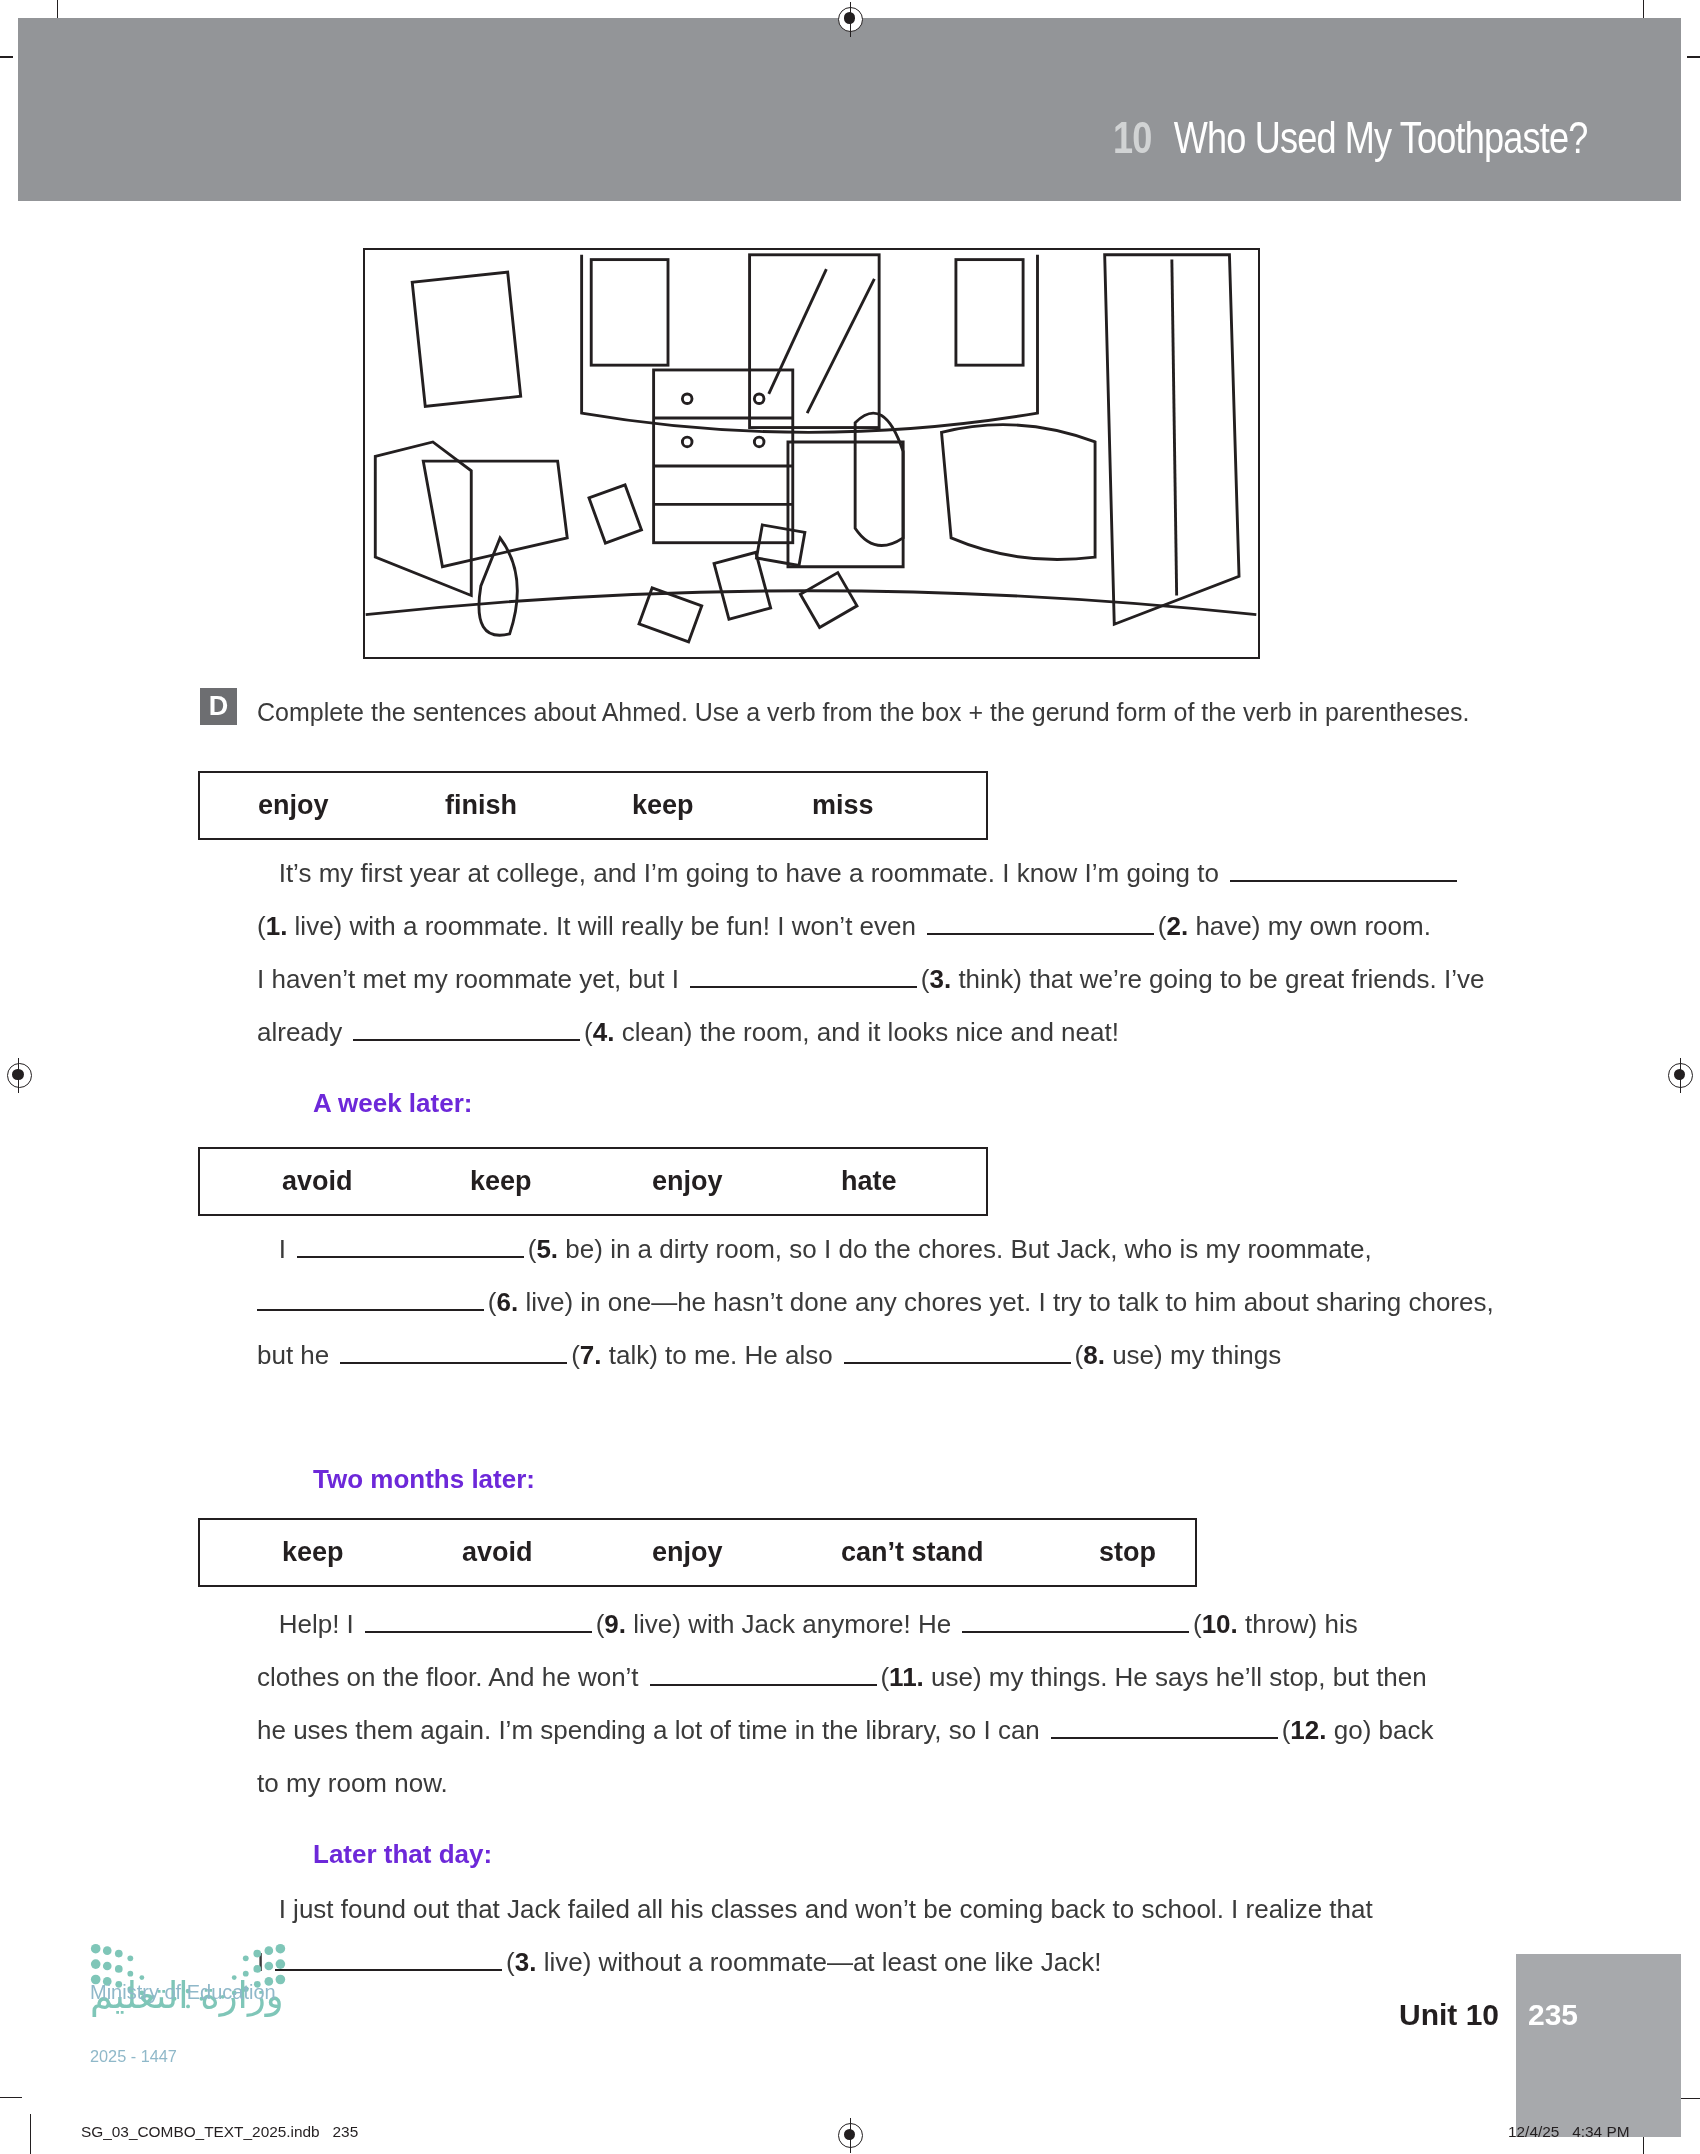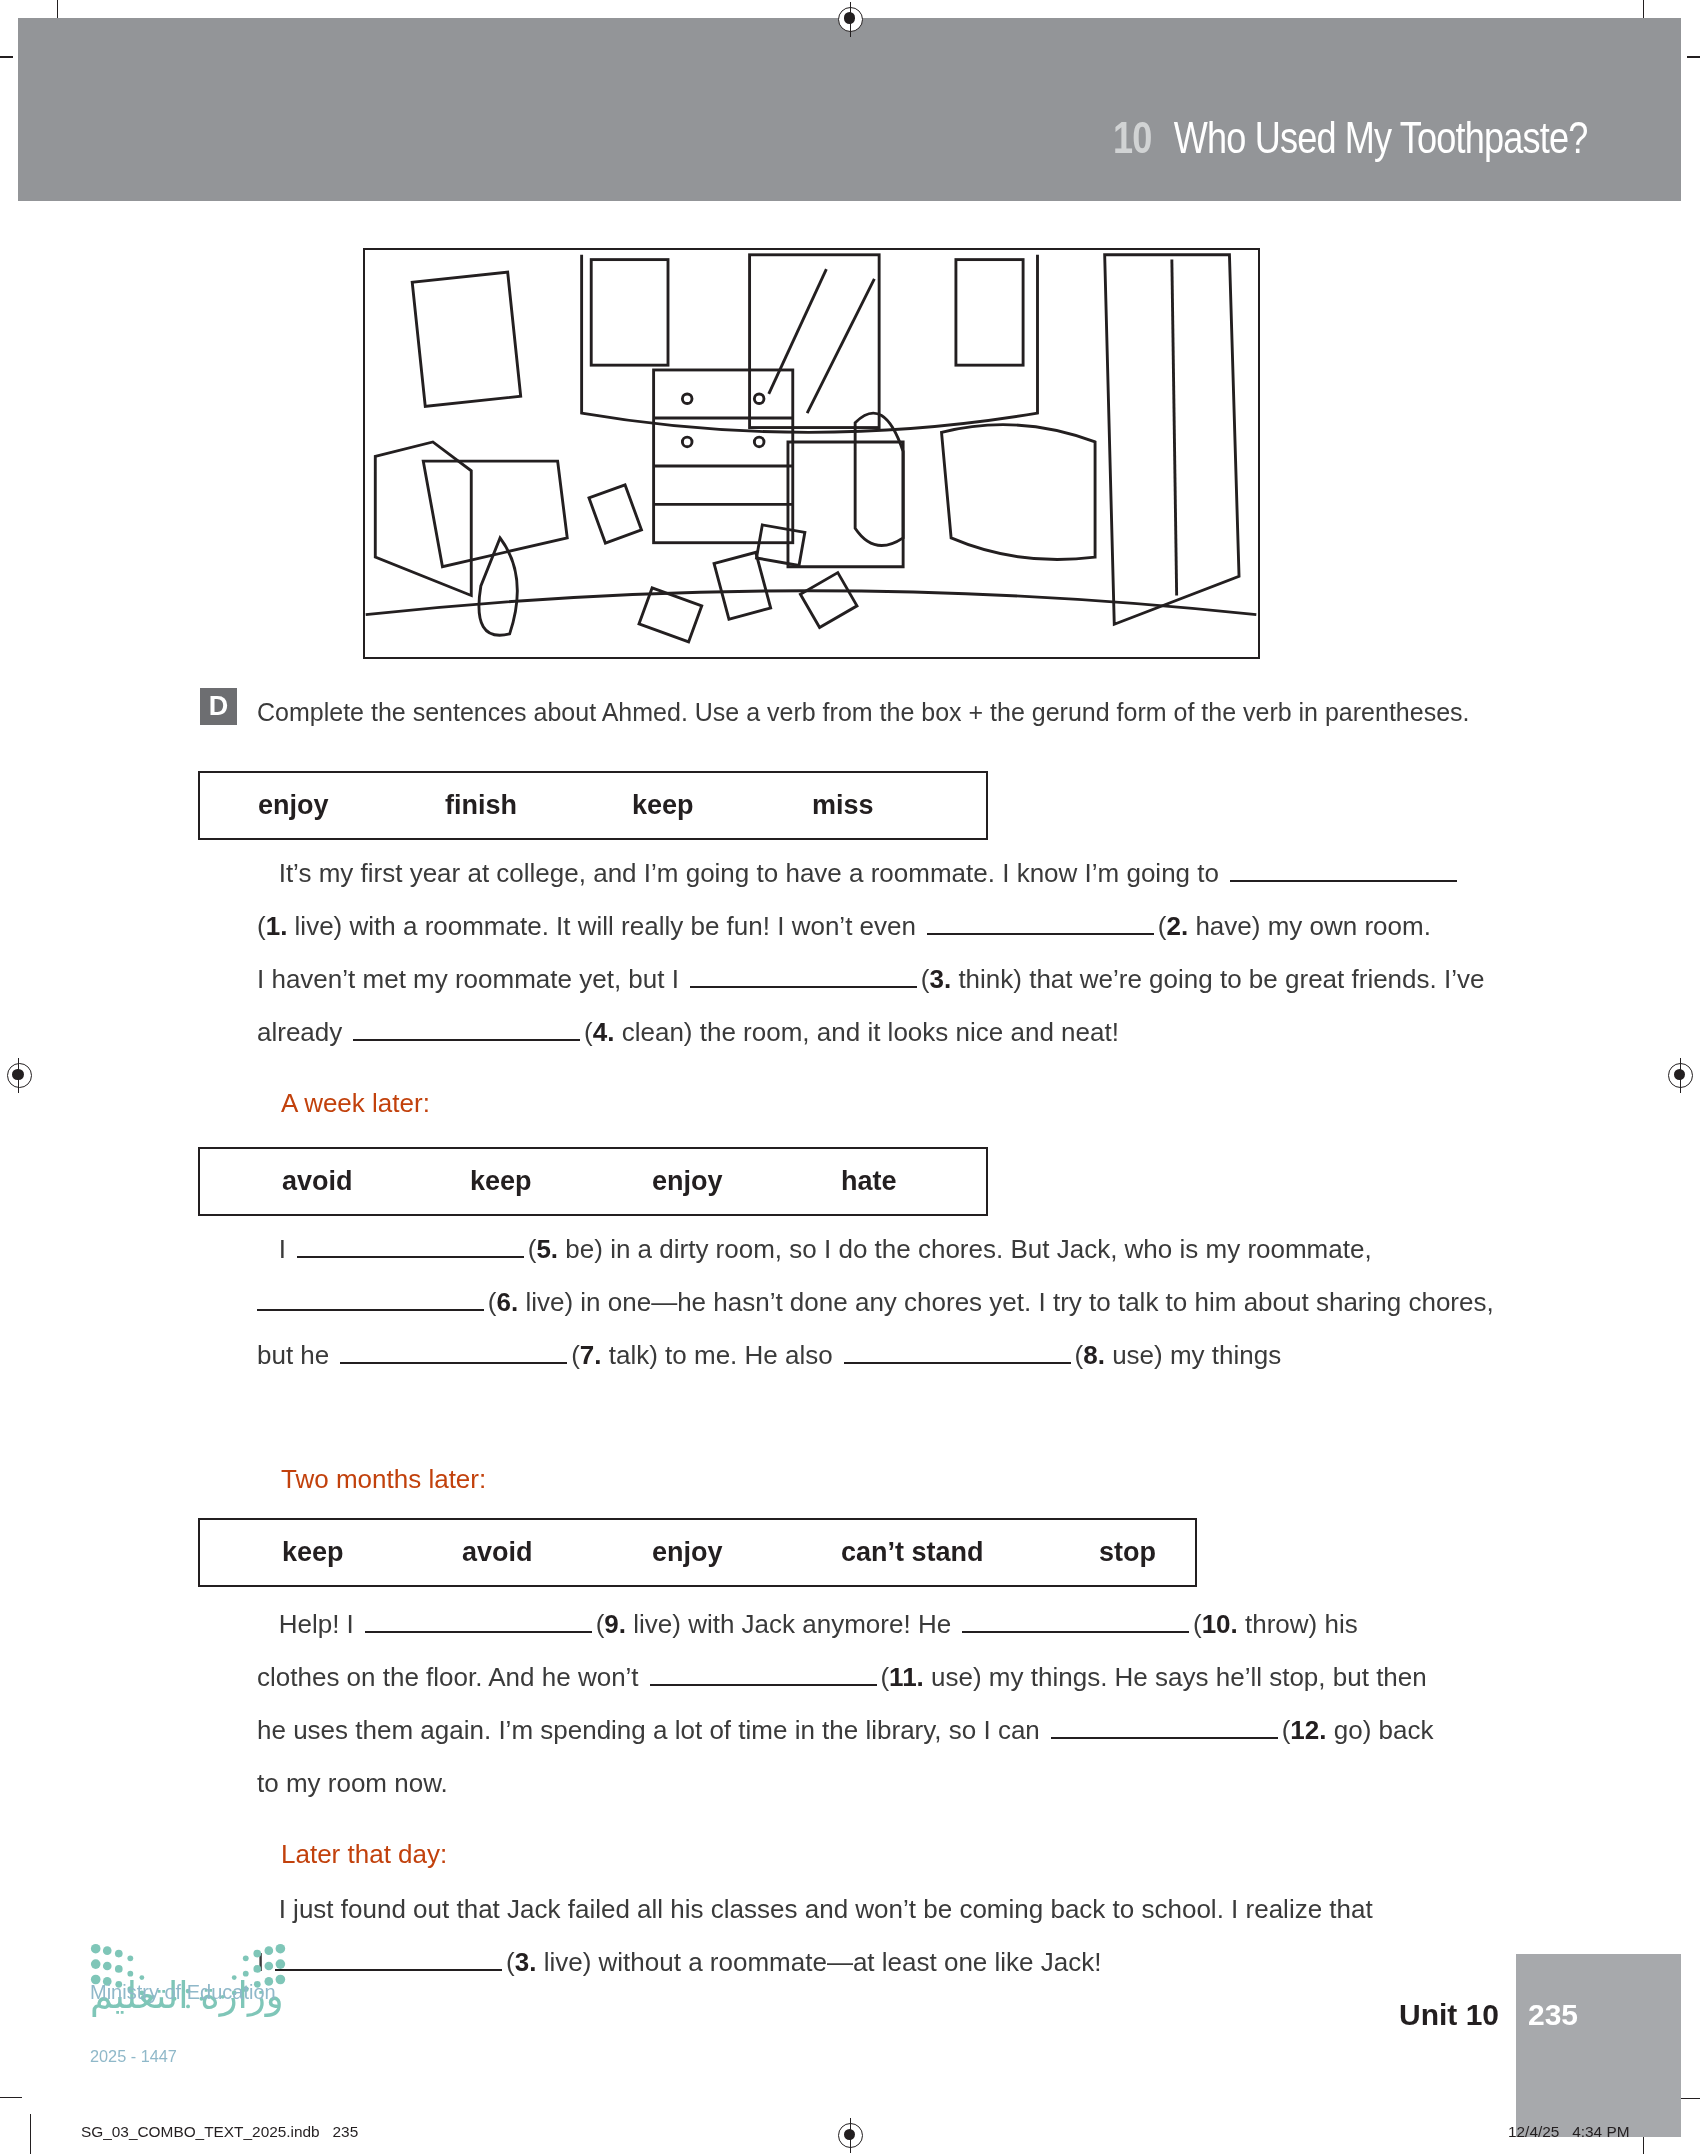--- a/index.html
+++ b/index.html
@@ -44,21 +44,21 @@
   }
   .para {
     position: absolute; font-size: 26px; color: #3a3a3a; line-height: 53px; white-space: nowrap;
   }
   .para .blank {
     display: inline-block; width: 227px; border-bottom: 2.9px solid #231f20; height: 9.6px; vertical-align: baseline;
     margin: 0 3.8px;
   }
   .para b { color: #231f20; }
   .sub-head {
-    position: absolute; font-size: 26px; font-weight: normal; color: #c2410c;
+    position: absolute; font-size: 26px; font-weight: bold; color: #6d28d9; margin-left: 32px;
   }
   .unit-box {
     position: absolute; left: 1516px; top: 1954px; width: 165px; height: 183px; background: #a7a9ac;
   }
   .unit-label {
     position: absolute; left: 1399px; top: 1998px; font-size: 30px; font-weight: bold; color: #231f20;
   }
   .page-num {
     position: absolute; left: 1528px; top: 1998px; font-size: 30px; font-weight: bold; color: #ffffff;
   }

